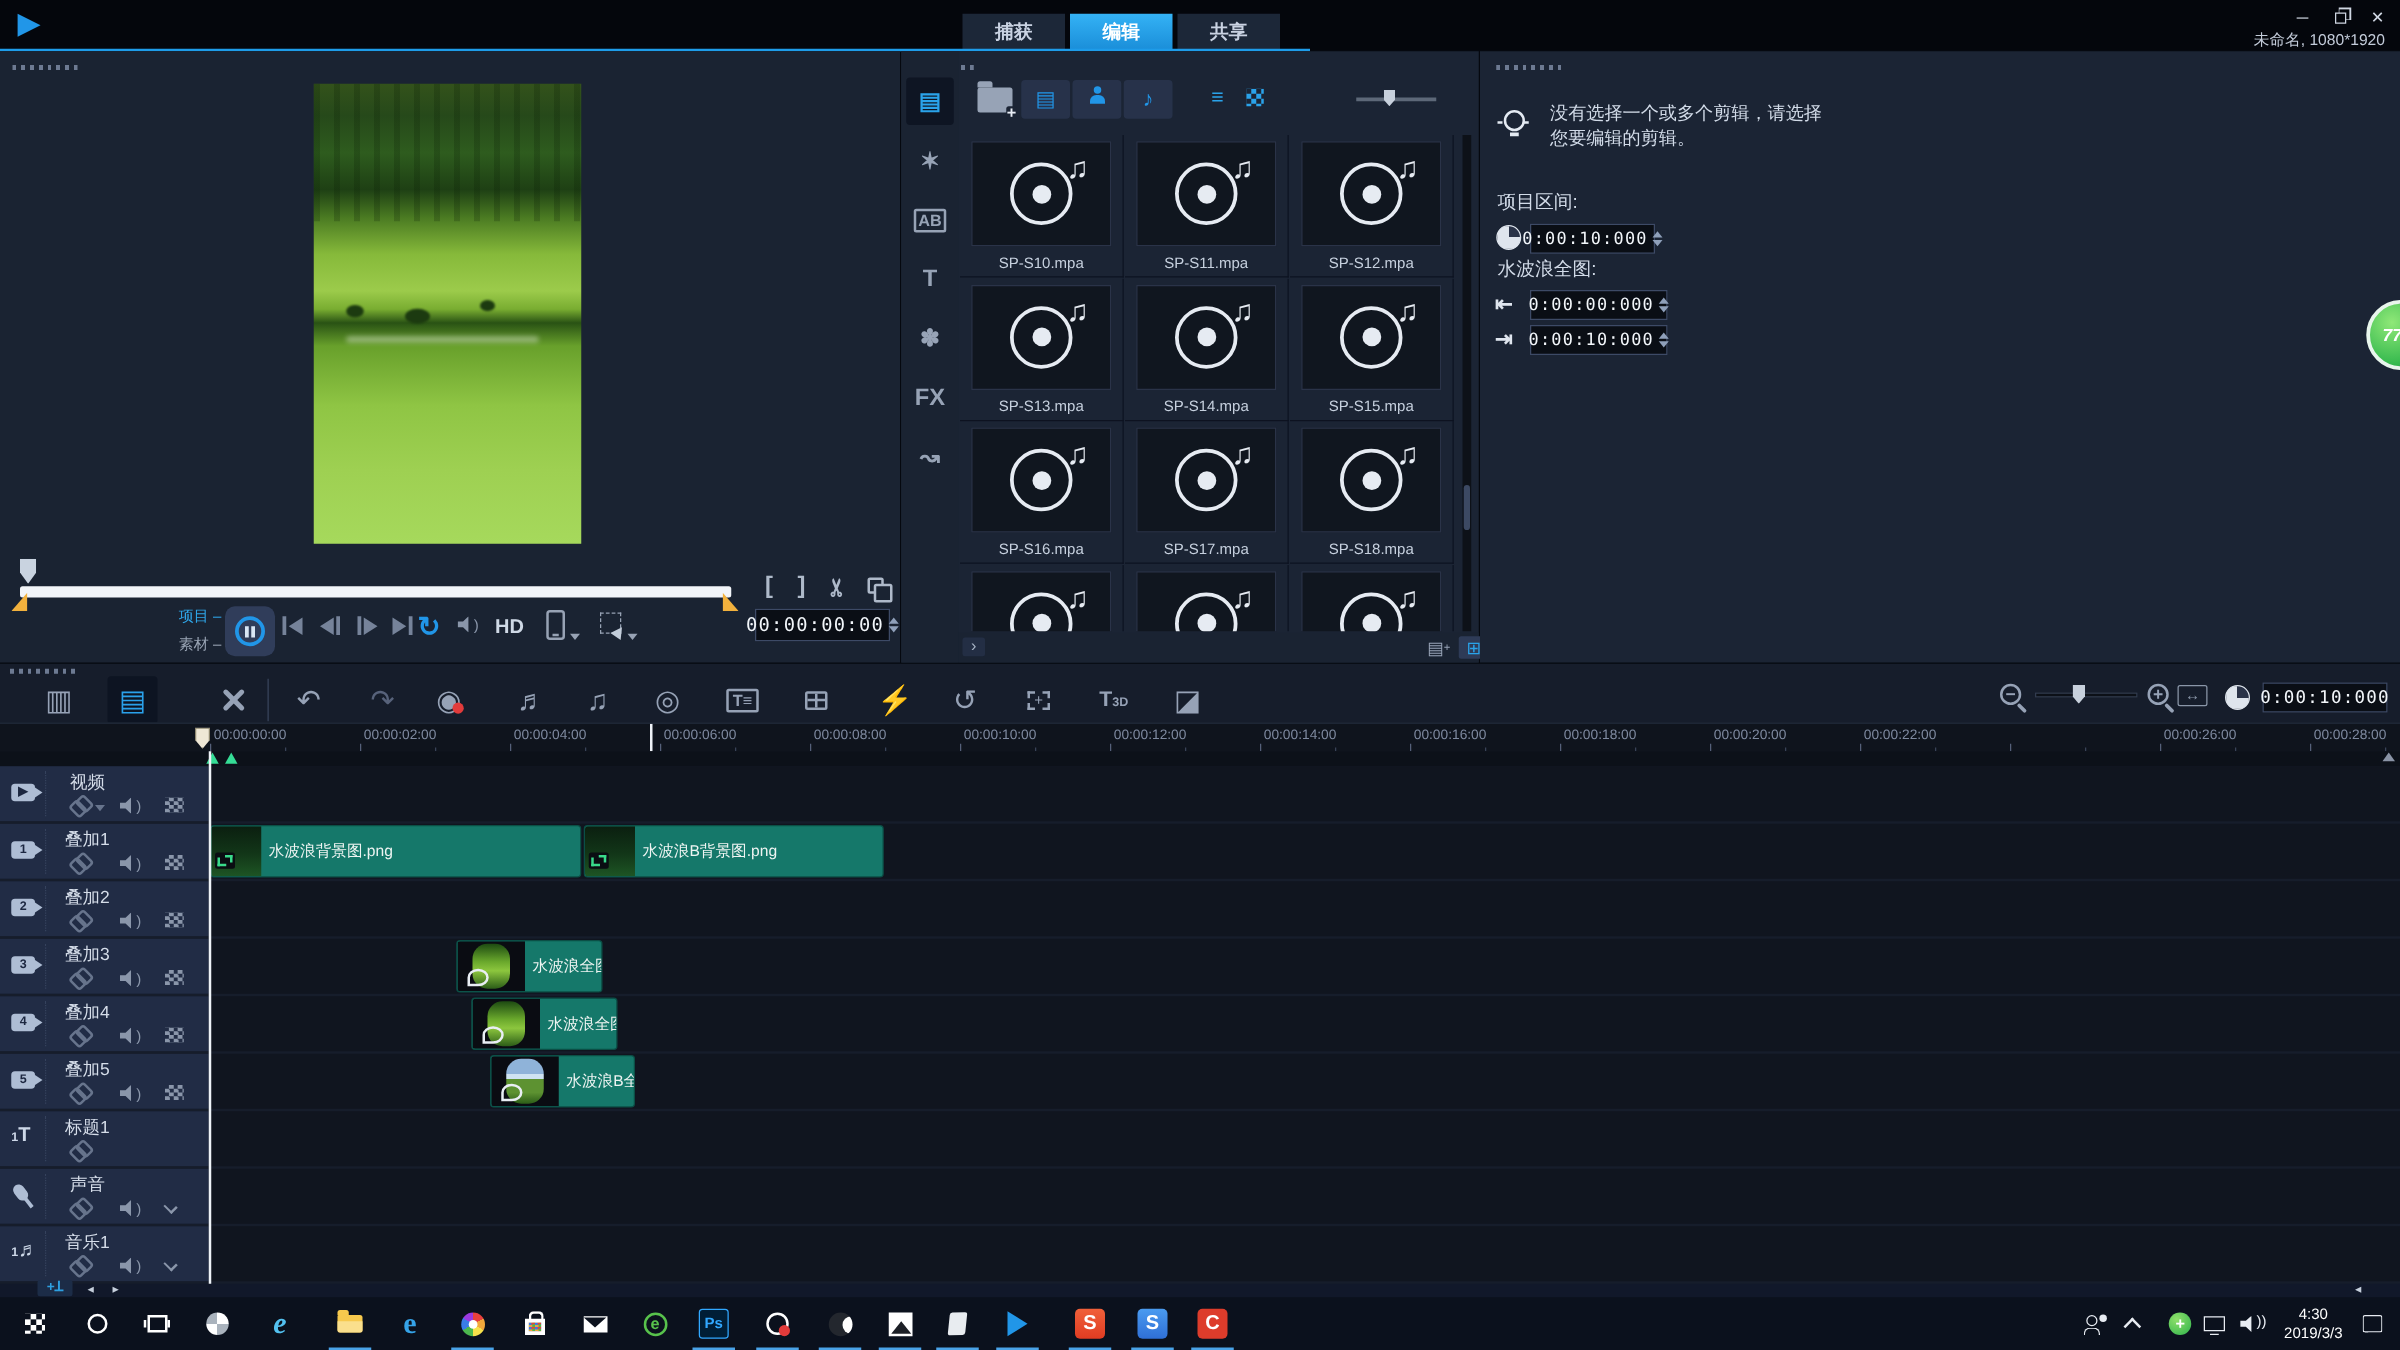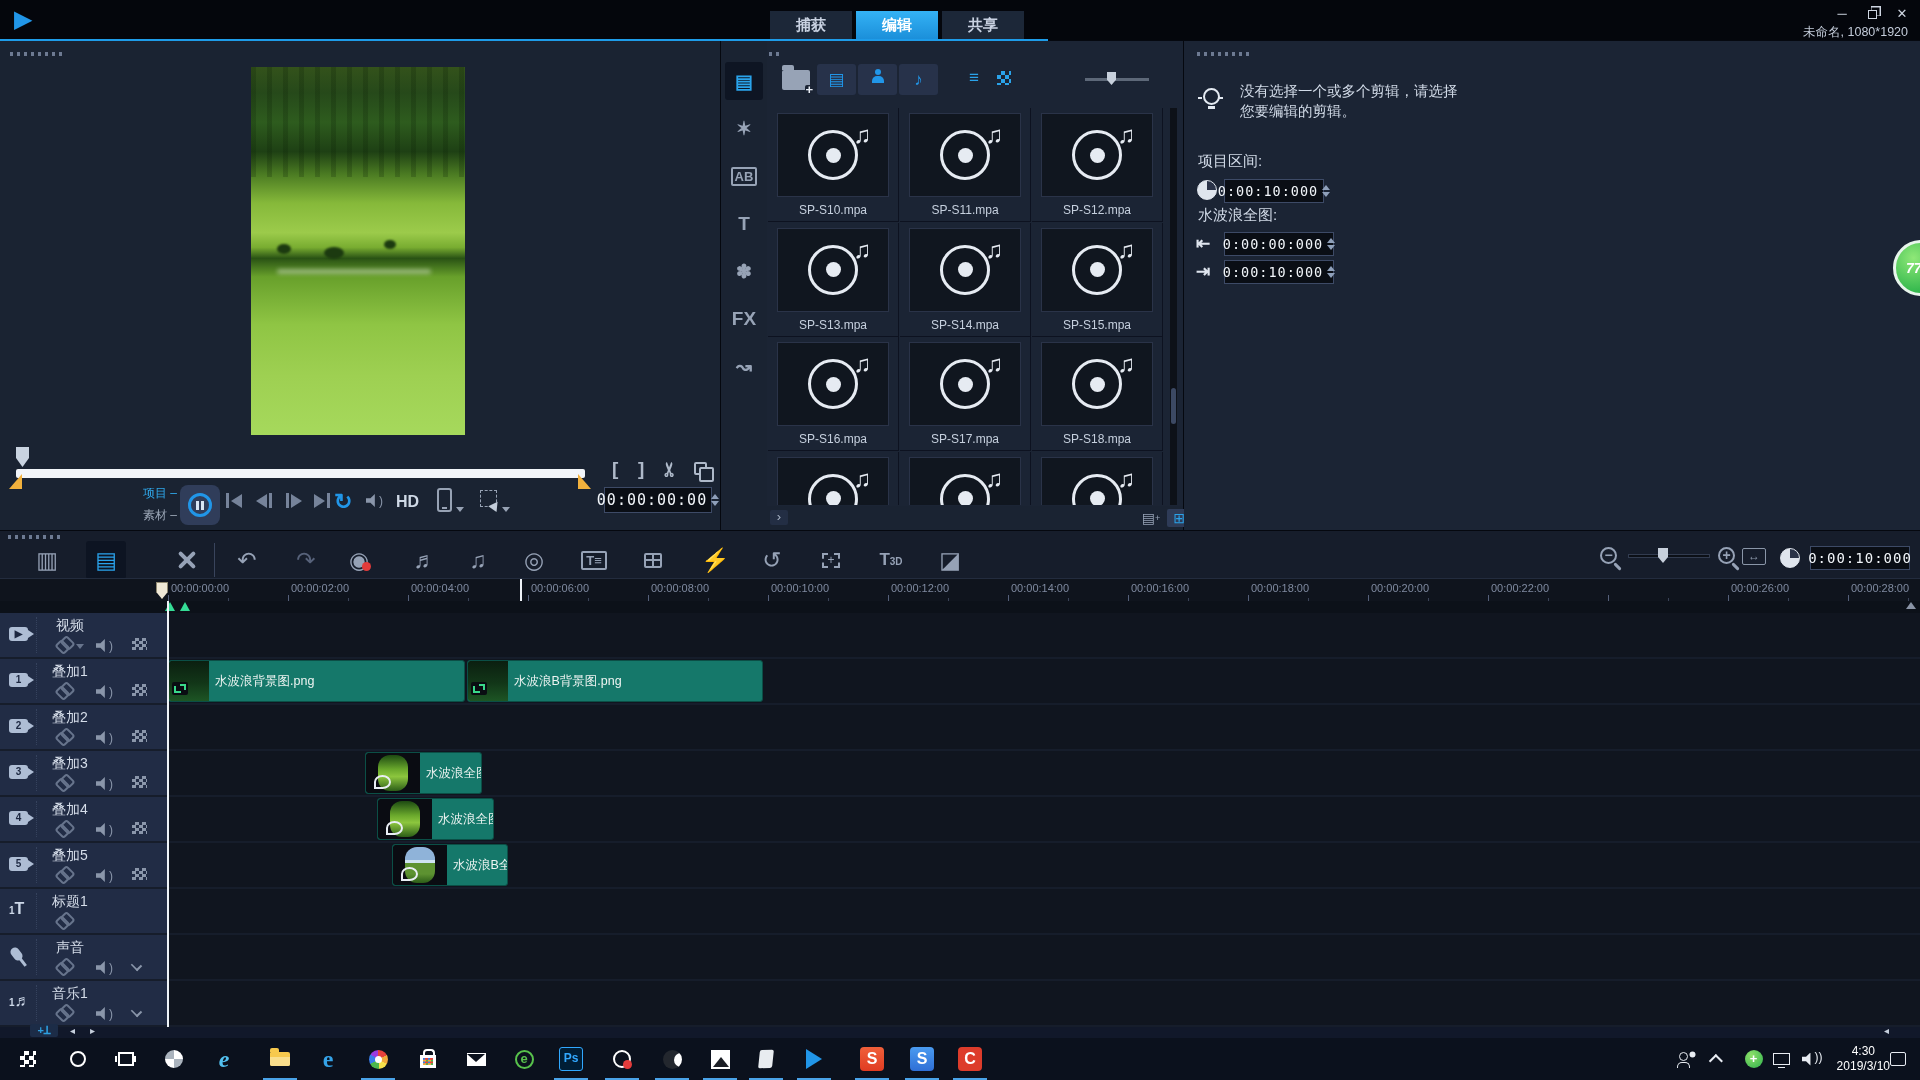--- a/index.html
+++ b/index.html
@@ -238,21 +238,21 @@
   .ti-cred { width:24px; height:24px; border-radius:4px; background:#dd3c2b; color:#fff; font-size:16px; font-weight:bold; text-align:center; line-height:24px; }
   .tray { position:absolute; right:0; top:0; height:42px; display:flex; align-items:center; }
   .tray-people { position:relative; width:20px; height:14px; margin-right:16px; }
   .tray-people::before { content:''; position:absolute; left:2px; top:0; width:7px; height:7px; border:1.5px solid #e8ecf2; border-radius:50%; box-shadow:9px -2px 0 -1.5px #e8ecf2; }
   .tray-people::after { content:''; position:absolute; left:0; bottom:-2px; width:11px; height:5px; border:1.5px solid #e8ecf2; border-bottom:none; border-radius:5px 5px 0 0; }
   .tray-chev { width:10px; height:10px; border-left:2px solid #e8ecf2; border-top:2px solid #e8ecf2; transform:rotate(45deg) translateY(3px); margin-right:22px; }
   .tray-shield { width:18px; height:18px; border-radius:50%; background:radial-gradient(circle at 35% 30%,#8fe06a,#2eb24c); color:#fff; font-weight:bold; font-size:13px; text-align:center; line-height:17px; margin-right:10px; }
   .tray-net { position:relative; width:17px; height:12px; border:1.5px solid #e8ecf2; margin-right:12px; }
   .tray-net::after { content:''; position:absolute; left:4px; bottom:-4px; width:7px; height:1.5px; background:#e8ecf2; box-shadow:0 -1.5px 0 -0.5px #e8ecf2; }
   .tray-spk { margin-right:14px; display:flex; align-items:center; }
-  .tray-clock { color:#fff; font-size:12px; text-align:center; line-height:15px; }
+  .tray-clock { color:#fff; font-size:12px; text-align:center; line-height:15px; margin-right:16px; }
   .tray-notif { width:16px; height:14px; border:1.5px solid #e8ecf2; border-radius:2px; clip-path:polygon(0 0,100% 0,100% 100%,30% 100%,12% 115%,12% 100%,0 100%); margin-right:14px; }
 </style>
 </head>
 <body>
 
 <div id="app">
 
   <div class="titlebar">
     <span class="logo">▶</span>
     <div class="tabs" id="tabs">
@@ -694,21 +694,21 @@
       <span class="scrollarr" style="left:70px;">◂</span>
       <span class="scrollarr" style="left:90px;">▸</span>
       <span class="scrollarr" style="left:1884px;">◂</span>
     </div>
   <div class="clip" style="left: 168px; top: 129px; width: 297px;">
         <div class="cth small-dark">
           <div class="fitbadge"></div>
         </div>
         <div>水波浪背景图.png</div>
       </div>
-      <div class="clip" style="left: 467px; top: 129px; width: 296px;">
+      <div class="clip" style="left: 467px; top: 129px; width: 240px;">
         <div class="cth small-dark">
           <div class="fitbadge"></div>
         </div>
         <div>水波浪B背景图.png</div>
       </div>
       <div class="clip" style="left: 365px; top: 221px; width: 117px;">
         <div class="cth tall-green">
           <div class="circle-ol"></div>
         </div>
         <div>水波浪全图.png</div>
@@ -796,21 +796,21 @@
       <span class="tray-people"></span>
       <span class="tray-chev"></span>
       <span class="tray-shield">+</span>
       <span class="tray-net"></span>
       <span class="tray-spk">
           <span class="speaker" style="background:#e8ecf2;"></span>
           <span class="spk-waves" style="color:#e8ecf2;">))</span>
         </span>
       <div class="tray-clock">
         <div>4:30</div>
-        <div>2019/3/10</div>
+        <div>2019/3/3</div>
       </div>
       <span class="tray-notif"></span>
     </div>
   <div class="underbar" style="left: 263px; position: absolute;"></div>
       <div class="underbar" style="left: 361px; position: absolute;"></div>
       <div class="underbar" style="left: 554px; position: absolute;"></div>
       <div class="underbar" style="left: 605px; position: absolute;"></div>
       <div class="underbar" style="left: 655px; position: absolute;"></div>
       <div class="underbar" style="left: 703px; position: absolute;"></div>
       <div class="underbar" style="left: 749px; position: absolute;"></div>

